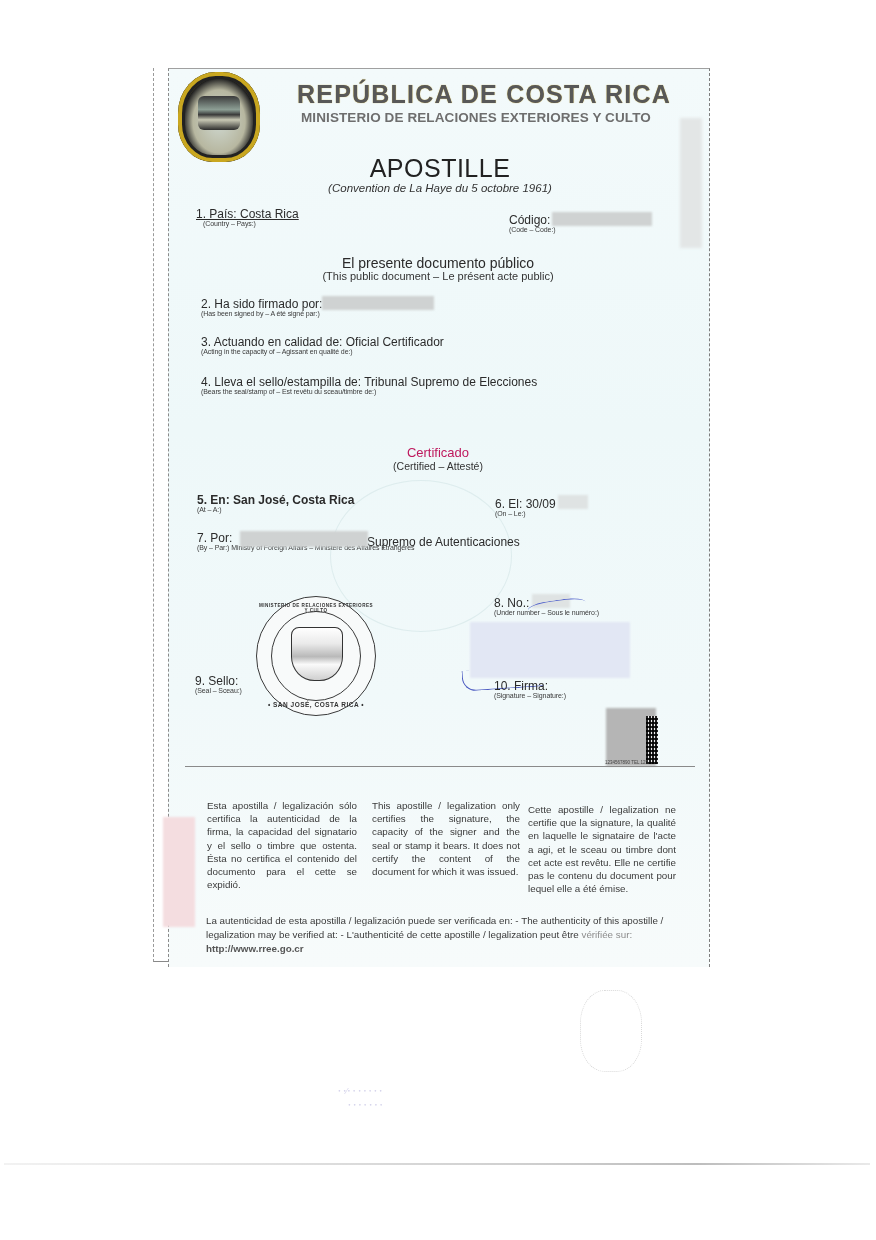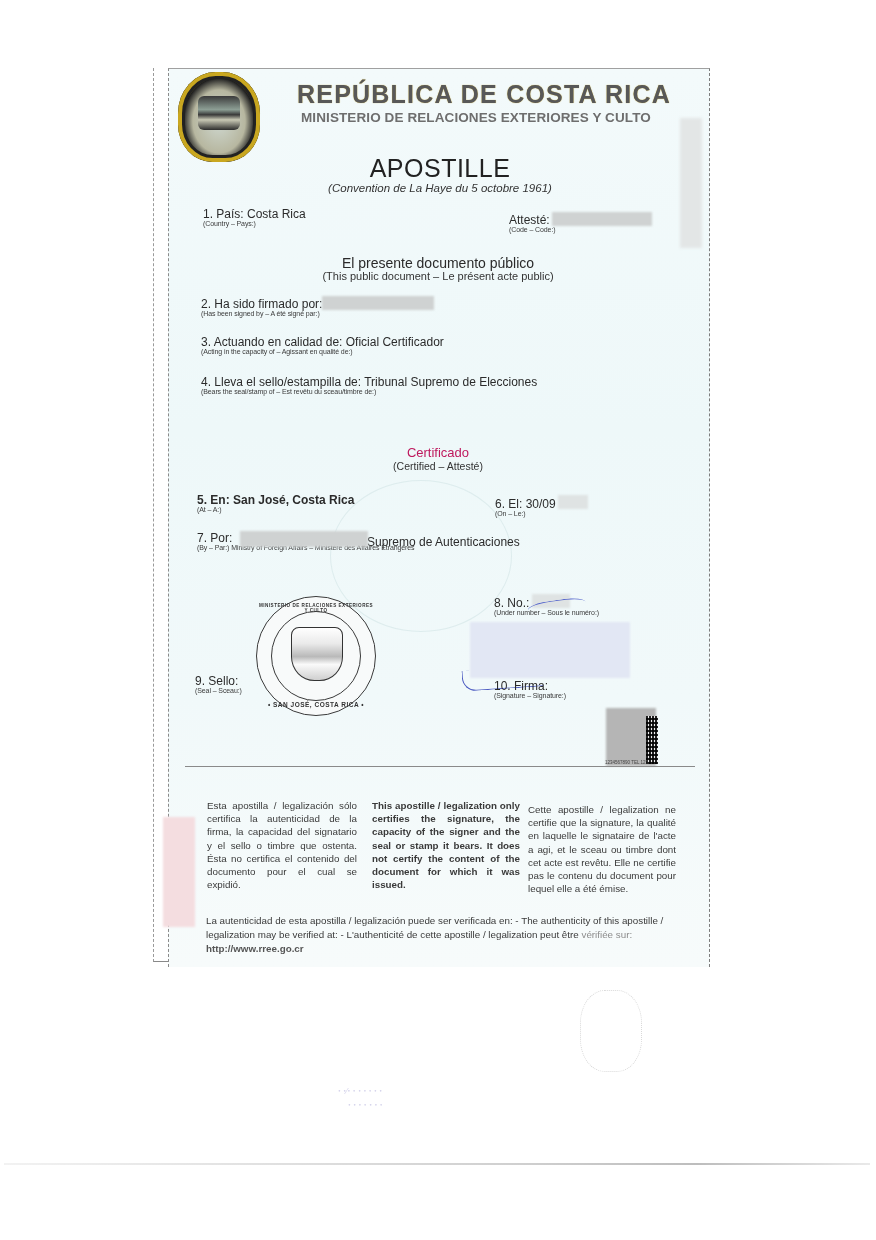--- a/index.html
+++ b/index.html
@@ -63,21 +63,21 @@
 
   .qr { position:absolute; left: 606px; top: 708px; width: 50px; height: 58px; background:#b5b5b5; filter: blur(1px); }
   .qr2 { position:absolute; left: 646px; top: 716px; width: 12px; height: 48px;
     background: repeating-linear-gradient(0deg,#222 0 2px,#eee 2px 4px), repeating-linear-gradient(90deg,#222 0 2px,#fff 2px 3px); background-blend-mode: multiply; }
   .qr-caption { position:absolute; left: 605px; top: 760px; font-size: 4.5px; color: #444; letter-spacing: 0; }
 
   .divider { position:absolute; left: 185px; top: 766px; width: 510px; height: 1px; background: #8a8a8a; }
 
   .para { position:absolute; font-size: 9.8px; line-height: 13.2px; color: #3a3a3a; text-align: justify; }
   .para.c1 { left: 207px; top: 799px; width: 150px; }
-  .para.c2 { left: 372px; top: 799px; width: 148px; font-weight: bold; }
+  .para.c2 { left: 372px; top: 799px; width: 148px; }
   .para.c3 { left: 528px; top: 803px; width: 148px; }
   .para.bottom { left: 206px; top: 914px; width: 482px; text-align: left; font-size: 9.8px; line-height: 14px; }
   .para.bottom .faded { color: #8d8d8d; }
   .para.bottom .url { color: #555; font-weight: bold; }
 
   .faint-stamp { position:absolute; color: #8a86c8; opacity: 0.35; font-size: 9px; filter: blur(0.6px); white-space: nowrap; }
   .faint-stamp2 { position:absolute; left: 580px; top: 990px; width: 60px; height: 80px; border-radius: 40%; border: 1px dotted #c9c9c9; opacity: 0.7; }
   .page-line { position:absolute; left: 4px; top: 1163px; width: 866px; height: 2px; background: linear-gradient(90deg,#f2f2f2,#cfcfcf 60%,#bdbdbd 80%,#e9e9e9); }
   .watermark-arc { position:absolute; left: 330px; top: 480px; width: 180px; height: 150px; border-radius: 50%; border: 1px solid #d8e9ea; opacity: 0.8; }
 </style>
@@ -90,24 +90,24 @@
 
 <div class="crest">
     <div class="crest-inner"></div>
   </div>
 <div class="abs rep-title">REPÚBLICA DE COSTA RICA</div>
 <div class="abs ministry">MINISTERIO DE RELACIONES EXTERIORES Y CULTO</div>
 
 <div class="abs apostille">APOSTILLE</div>
 <div class="abs convention">(Convention de La Haye du 5 octobre 1961)</div>
 
-<div class="abs lbl" style="left:203px;top:207px;">1. País: Costa Rica</div>
+<div class="abs lbl" style="left:196px;top:207px;text-decoration:underline;">1. País: Costa Rica</div>
 <div class="abs sub" style="left:203px;top:220px;">(Country – Pays:)</div>
 
-<div class="abs lbl" style="left:509px;top:213px;">Attesté:</div>
+<div class="abs lbl" style="left:509px;top:213px;">Código:</div>
 <div class="abs sub" style="left:509px;top:226px;">(Code – Code:)</div>
 <div class="redact" style="left:552px;top:212px;width:100px;height:14px;"></div>
 
 <div class="abs center-head h-doc">El presente documento público</div>
 <div class="abs center-head h-doc-sub">(This public document – Le présent acte public)</div>
 
 <div class="abs lbl" style="left:201px;top:297px;">2. Ha sido firmado por:</div>
 <div class="abs sub" style="left:201px;top:310px;">(Has been signed by – A été signé par:)</div>
 <div class="redact" style="left:322px;top:296px;width:112px;height:14px;"></div>
 
@@ -154,21 +154,21 @@
 <div class="abs sub" style="left:494px;top:692px;">(Signature – Signature:)</div>
 
 <div class="qr"></div>
 <div class="qr2"></div>
 <div class="qr-caption">1234567890 TEL 123</div>
 
 <div class="divider"></div>
 
 <div class="redact pink" style="left:163px;top:817px;width:32px;height:110px;"></div>
 
-<div class="para c1">Esta apostilla / legalización sólo certifica la autenticidad de la firma, la capacidad del signatario y el sello o timbre que ostenta. Ésta no certifica el contenido del documento pour el cual se expidió.</div>
+<div class="para c1">Esta apostilla / legalización sólo certifica la autenticidad de la firma, la capacidad del signatario y el sello o timbre que ostenta. Ésta no certifica el contenido del documento para el cette se expidió.</div>
 <div class="para c2">This apostille / legalization only certifies the signature, the capacity of the signer and the seal or stamp it bears. It does not certify the content of the document for which it was issued.</div>
 <div class="para c3">Cette apostille / legalization ne certifie que la signature, la qualité en laquelle le signataire de l'acte a agi, et le sceau ou timbre dont cet acte est revêtu. Elle ne certifie pas le contenu du document pour lequel elle a été émise.</div>
 
 <div class="para bottom">
   <span>La autenticidad de esta apostilla  /  legalización puede ser verificada en:  - The authenticity of this apostille  /  legalization may be verified at: - L'authenticité de cette apostille / legalization peut être</span>
   <span class="faded">vérifiée sur: </span><span class="url">http://www.rree.go.cr</span>
 </div>
 
 <div class="shadow-right" style="left:680px;top:118px;width:22px;height:130px;background:#e3e6e6;filter:blur(1.5px);"></div>
 

